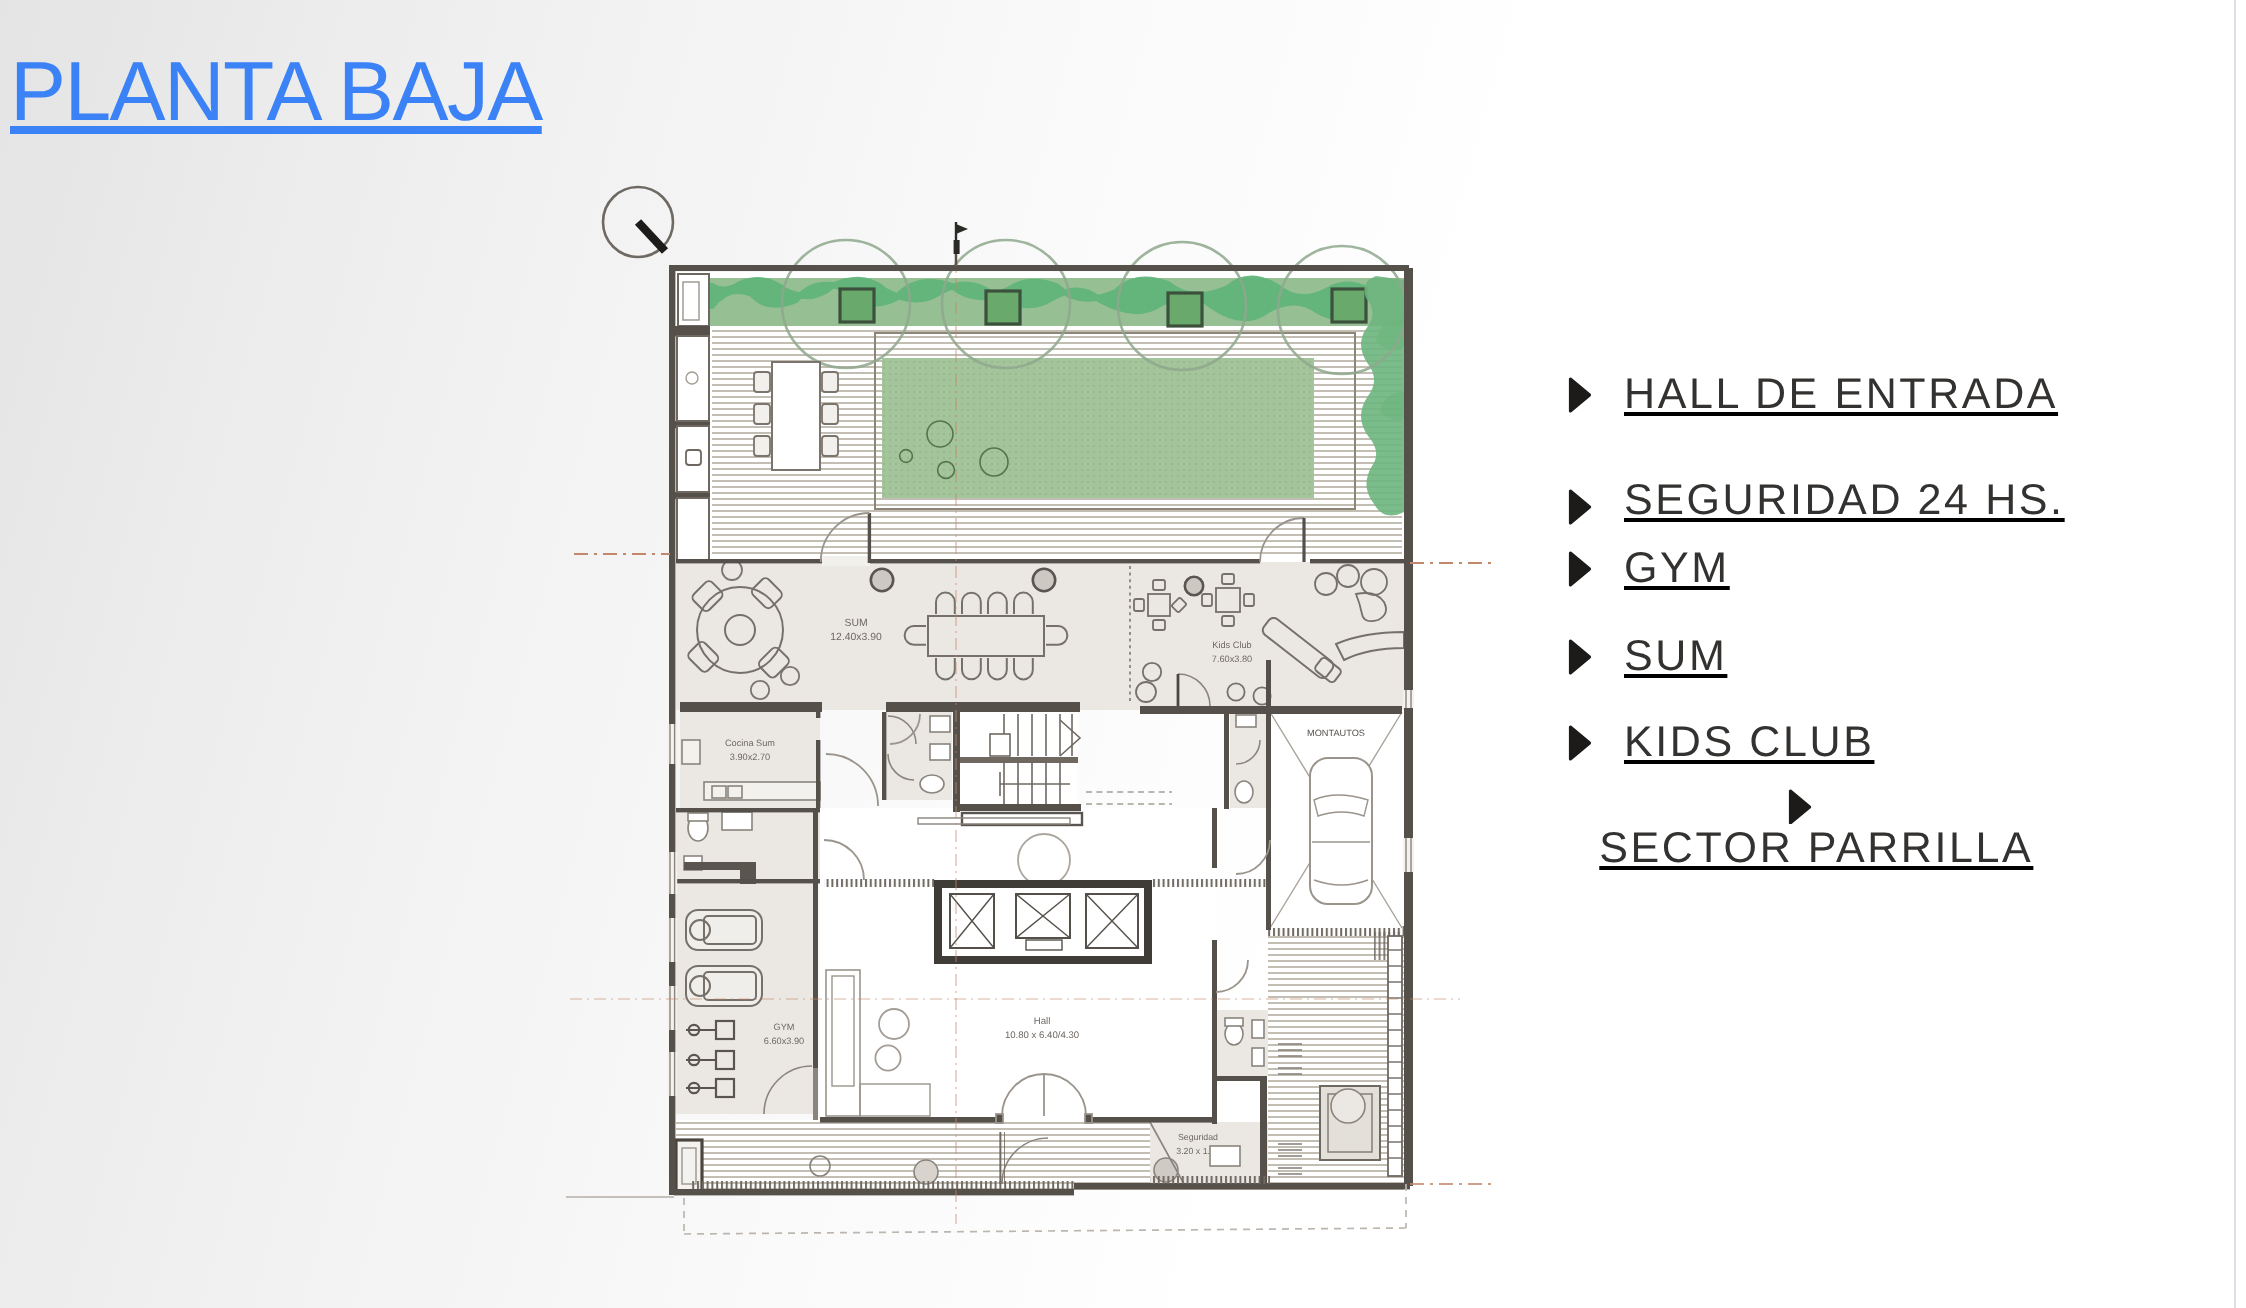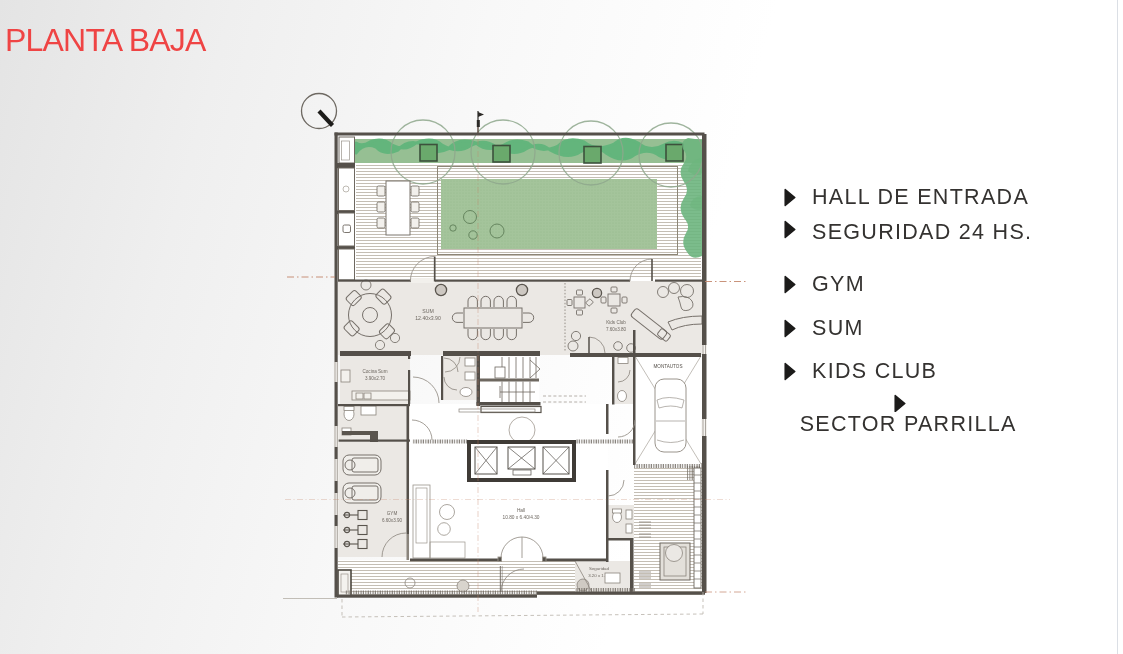--- a/index.html
+++ b/index.html
@@ -5,32 +5,32 @@
   html,body{margin:0;padding:0;}
   body{width:1123px;height:654px;overflow:hidden;font-family:"Liberation Sans",sans-serif;
        background:linear-gradient(105deg,#e4e4e4 0%,#efefef 18%,#f8f8f8 38%,#ffffff 60%);}
   .abs{position:absolute;}
 </style>
 </head>
 <body>
 
 <div class="abs" style="left:1117px;top:0;width:1px;height:654px;background:#ccd2da;opacity:.7"></div>
 
-<div class="abs" style="left:5px;top:21.5px;font-size:32px;color:#ef4444;letter-spacing:-0.8px;">PLANTA BAJA</div>
-
-<div class="abs" style="left:784px;top:176px;">
+<div class="abs" style="left:5px;top:21.5px;font-size:42px;color:#3b82f6;letter-spacing:-0.8px;text-decoration:underline;">PLANTA BAJA</div>
+
+<div class="abs" style="left:784px;top:176px;text-decoration:underline;">
 
   <div style="height:43.5px;display:flex;align-items:center;">
     <svg width="12" height="19" style="margin-right:16px">
         <path d="M1.2,1.5 L10.8,9.5 L1.2,17.5 Z" fill="#1c1b1a" stroke="#1c1b1a" stroke-width="1.5" stroke-linejoin="round"></path>
       </svg>
     <span style="font-size:21.5px;color:#343230;letter-spacing:1.3px;">HALL DE ENTRADA</span>
   </div>
 
-  <div style="height:43.5px;display:flex;align-items:flex-start;">
+  <div style="height:43.5px;display:flex;align-items:flex-end;">
     <svg width="12" height="19" style="margin-right:16px">
         <path d="M1.2,1.5 L10.8,9.5 L1.2,17.5 Z" fill="#1c1b1a" stroke="#1c1b1a" stroke-width="1.5" stroke-linejoin="round"></path>
       </svg>
     <span style="font-size:21.5px;color:#343230;letter-spacing:1.3px;">SEGURIDAD 24 HS.</span>
   </div>
 
   <div style="height:43.5px;display:flex;align-items:center;">
     <svg width="12" height="19" style="margin-right:16px">
         <path d="M1.2,1.5 L10.8,9.5 L1.2,17.5 Z" fill="#1c1b1a" stroke="#1c1b1a" stroke-width="1.5" stroke-linejoin="round"></path>
       </svg>

